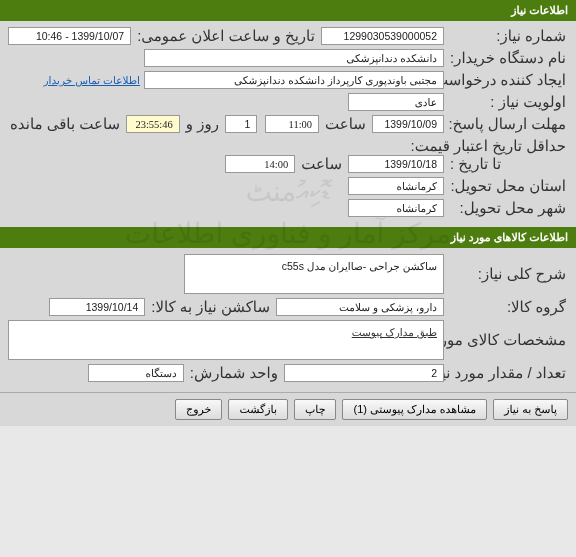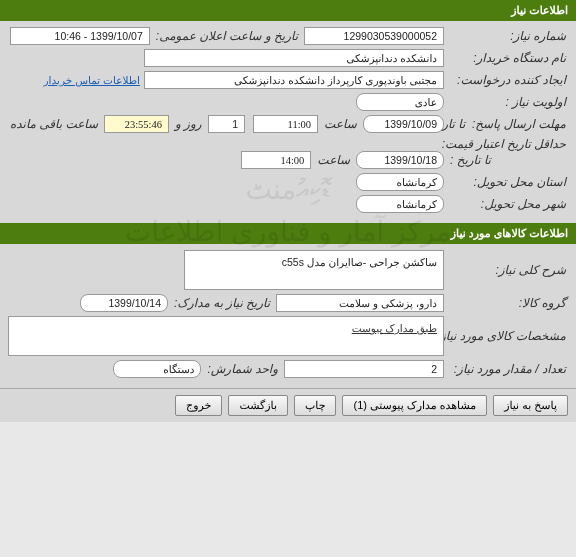--- a/index.html
+++ b/index.html
@@ -36,38 +36,37 @@
   padding: 6px 8px;
 }
 .row {
   display: flex;
   align-items: center;
   margin-bottom: 4px;
   gap: 4px;
 }
 .lbl {
   color: #333;
-  font-size: 12px;
+  font-size: 15px;
   white-space: nowrap;
   padding: 0 2px;
-  font-style: italic;
 }
 .fld {
   background: #fff;
   border: 1px solid #999;
   padding: 2px 6px;
   font-size: 10.5px;
   color: #222;
   min-height: 18px;
   display: inline-flex;
   align-items: center;
   text-align: right;
 }
 .fld.w-lg { width: 140px; text-align: right; }
-.fld.w-md { width: 88px; border-radius: 8px; }
+.fld.w-md { width: 96px; }
 .fld.w-sm { width: 70px; font-family: Liberation Serif, serif; }
 .fld.w-xs { width: 40px; }
 .fld.multiline { min-height: 40px; align-items: flex-start; padding: 4px 6px; line-height: 1.5; }
 .link {
   color: #1a5fb4;
   text-decoration: underline;
   cursor: pointer;
   font-size: 10.5px;
 }
 .spacer { flex: 1; }
@@ -167,21 +166,21 @@
 <div class="section-body">
 
   <div class="row">
     <span class="lbl label-col">شرح کلی نیاز:</span>
     <span class="fld multiline" style="width:260px">ساکشن جراحی -صاایران مدل c55s</span>
   </div>
 
   <div class="row">
     <span class="lbl label-col">گروه کالا:</span>
     <span class="fld" style="width:168px">دارو، پزشکی و سلامت</span>
-    <span class="lbl">تاریخ نیاز به مدارک:</span>
+    <span class="lbl">ساکشن نیاز به کالا:</span>
     <span class="fld w-md">1399/10/14</span>
   </div>
 
   <div class="row">
     <span class="lbl label-col">مشخصات کالای مورد نیاز:</span>
     <div class="fld multiline" style="flex:1">
       <span class="att-link">طبق مدارک پیوست</span>
     </div>
   </div>
 

